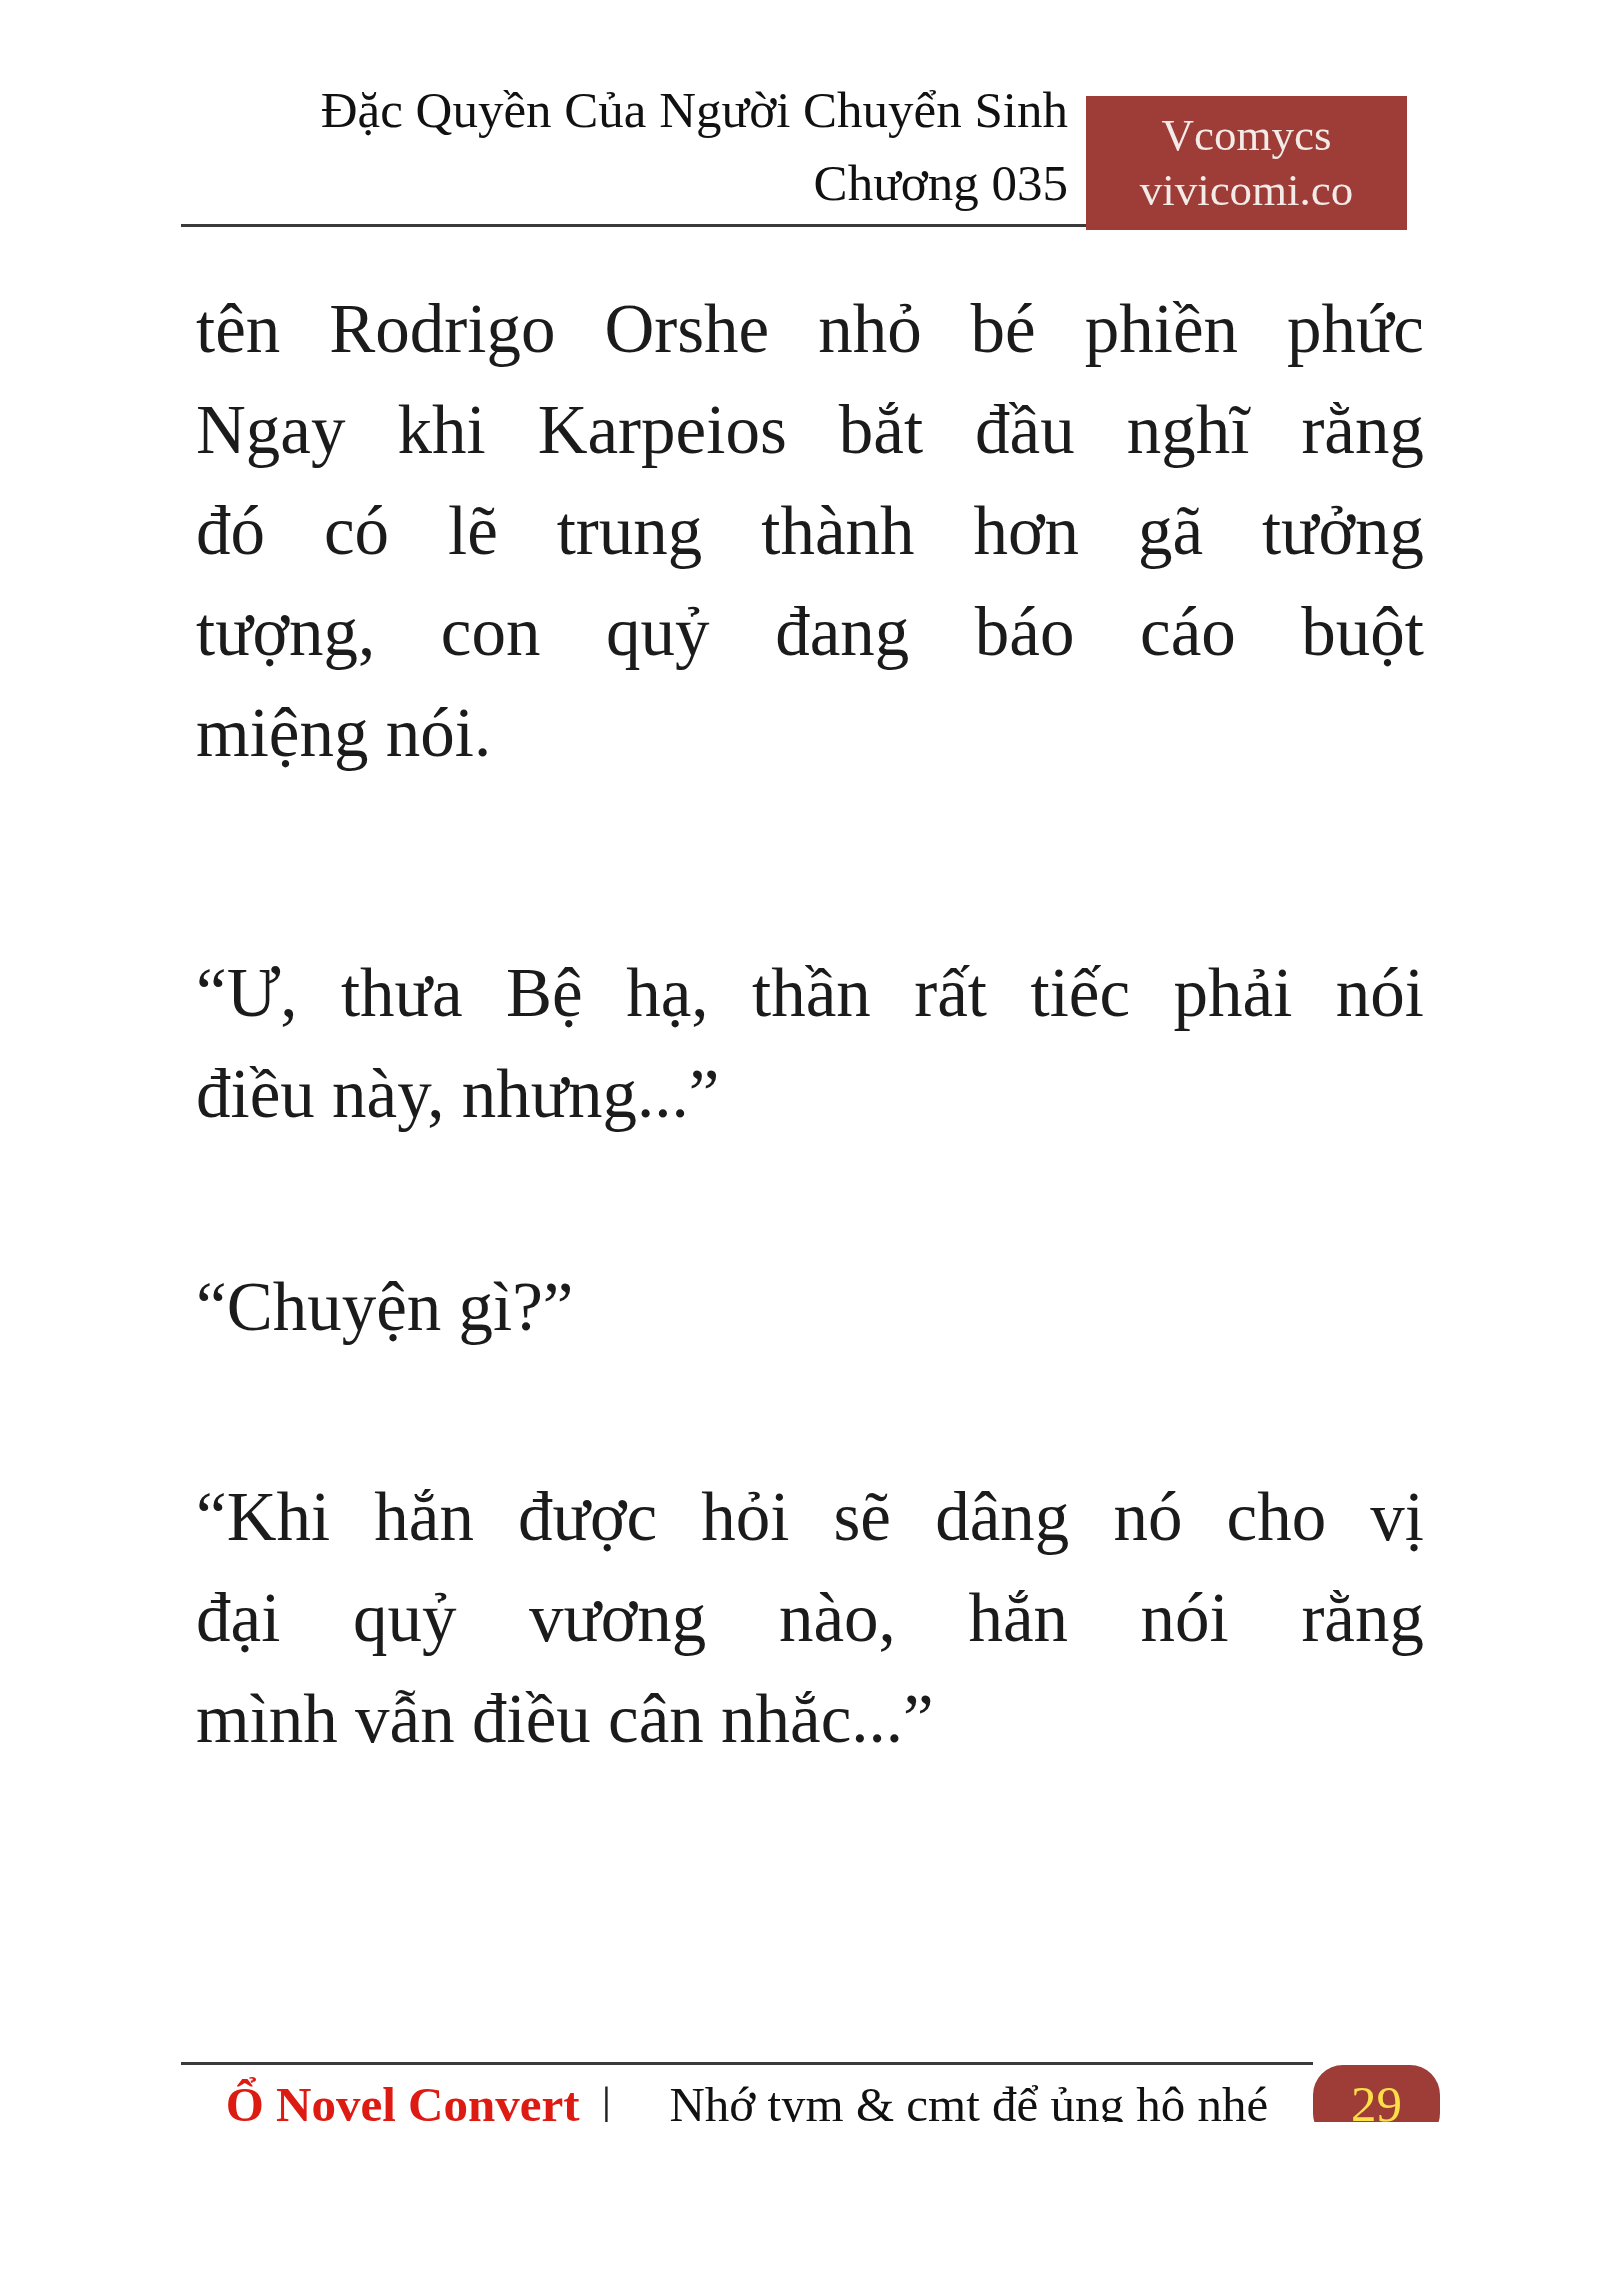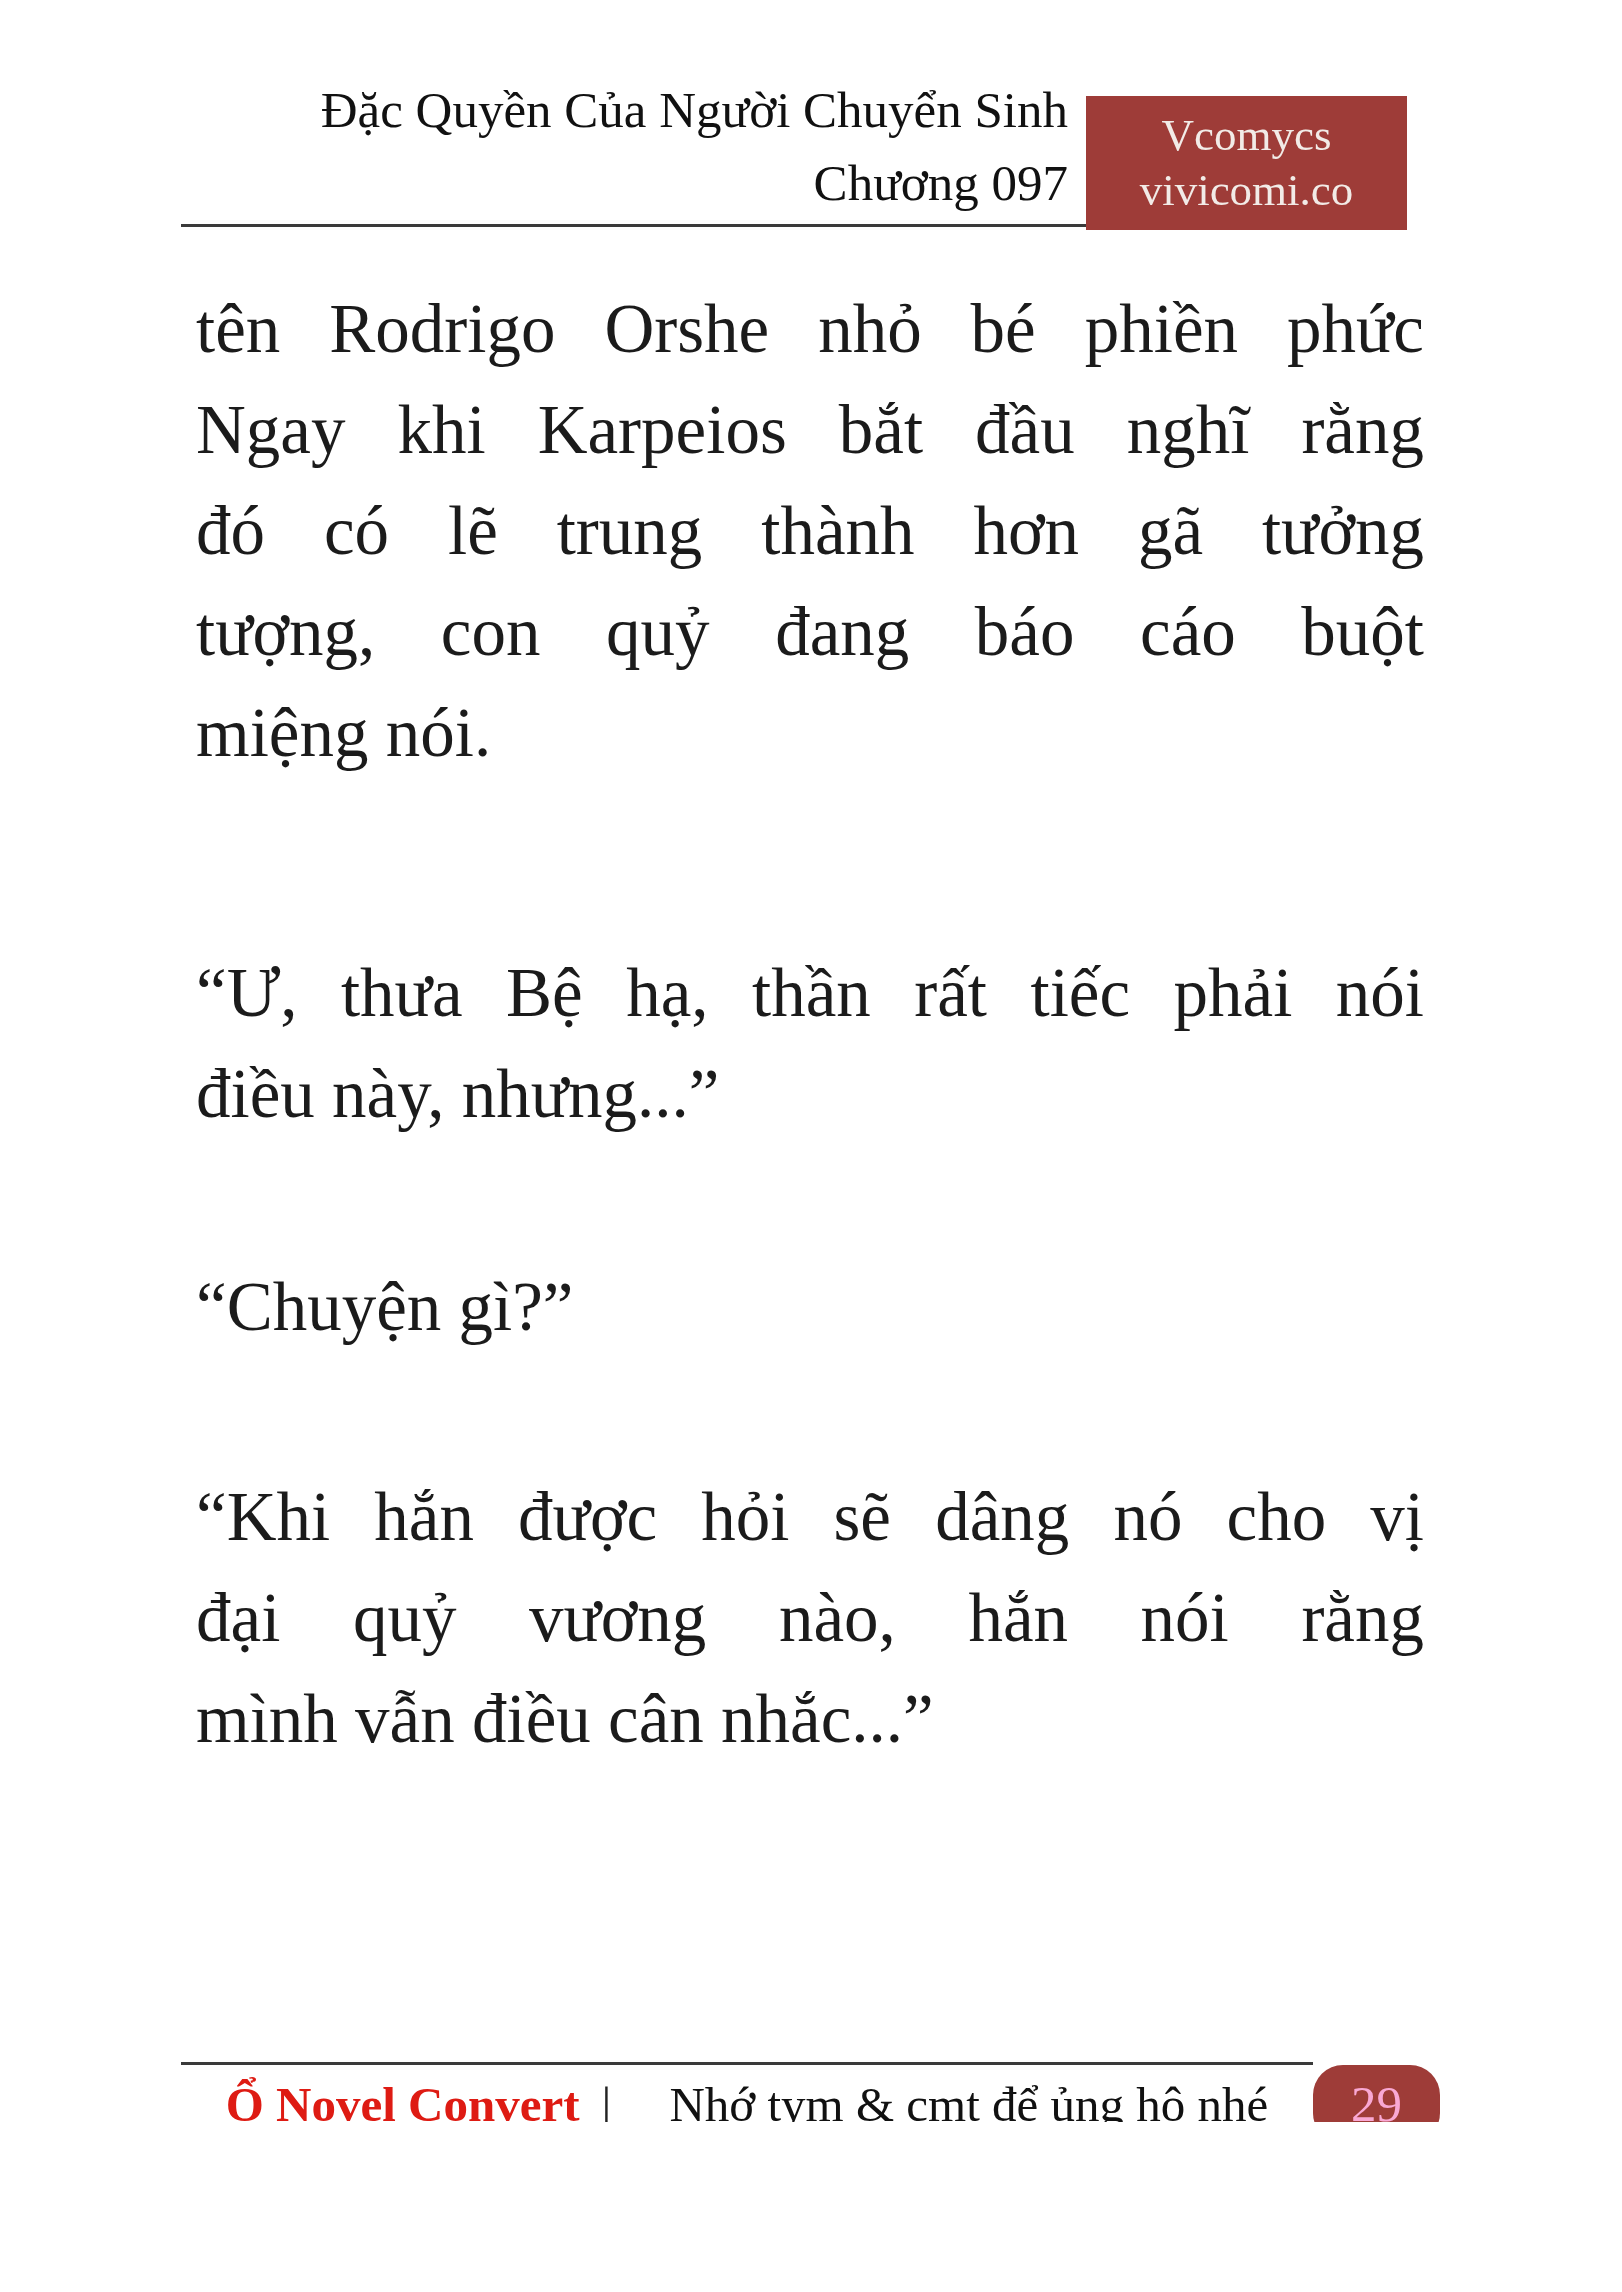--- a/index.html
+++ b/index.html
@@ -60,21 +60,21 @@
     color:transparent;
   }
 </style>
 </head>
 <body>
 
 <div class="page">
 
   <div class="header-text">
     <div>Đặc Quyền Của Người Chuyển Sinh</div>
-    <div>Chương 097</div>
+    <div>Chương 035</div>
   </div>
 
   <div class="brand-box" style="background:#9e3c38;color:#f2ebe7;">
     <div>Vcomycs</div>
     <div>vivicomi.co</div>
   </div>
 
   <div class="rule rule-header"></div>
 
   <div class="para p1">
@@ -101,20 +101,20 @@
   </div>
 
   <div class="rule rule-footer"></div>
 
   <div class="footer-text">
     <span class="footer-brand" style="color:#de1b13;">Ổ Novel Convert</span>
     <span class="footer-sep">|</span>
     <span class="footer-msg">Nhớ tym &amp; cmt để ủng hộ nhé</span>
   </div>
 
-  <div class="page-num-box" style="background:#9e3c38;color:#f9a8d4;border-radius:30px;">
+  <div class="page-num-box" style="background:#9e3c38;color:#fde047;border-radius:30px;">
     <span>29</span>
   </div>
 
   <div class="watermark">Vcomycs</div>
 
 </div>
 
 
 </body></html>

